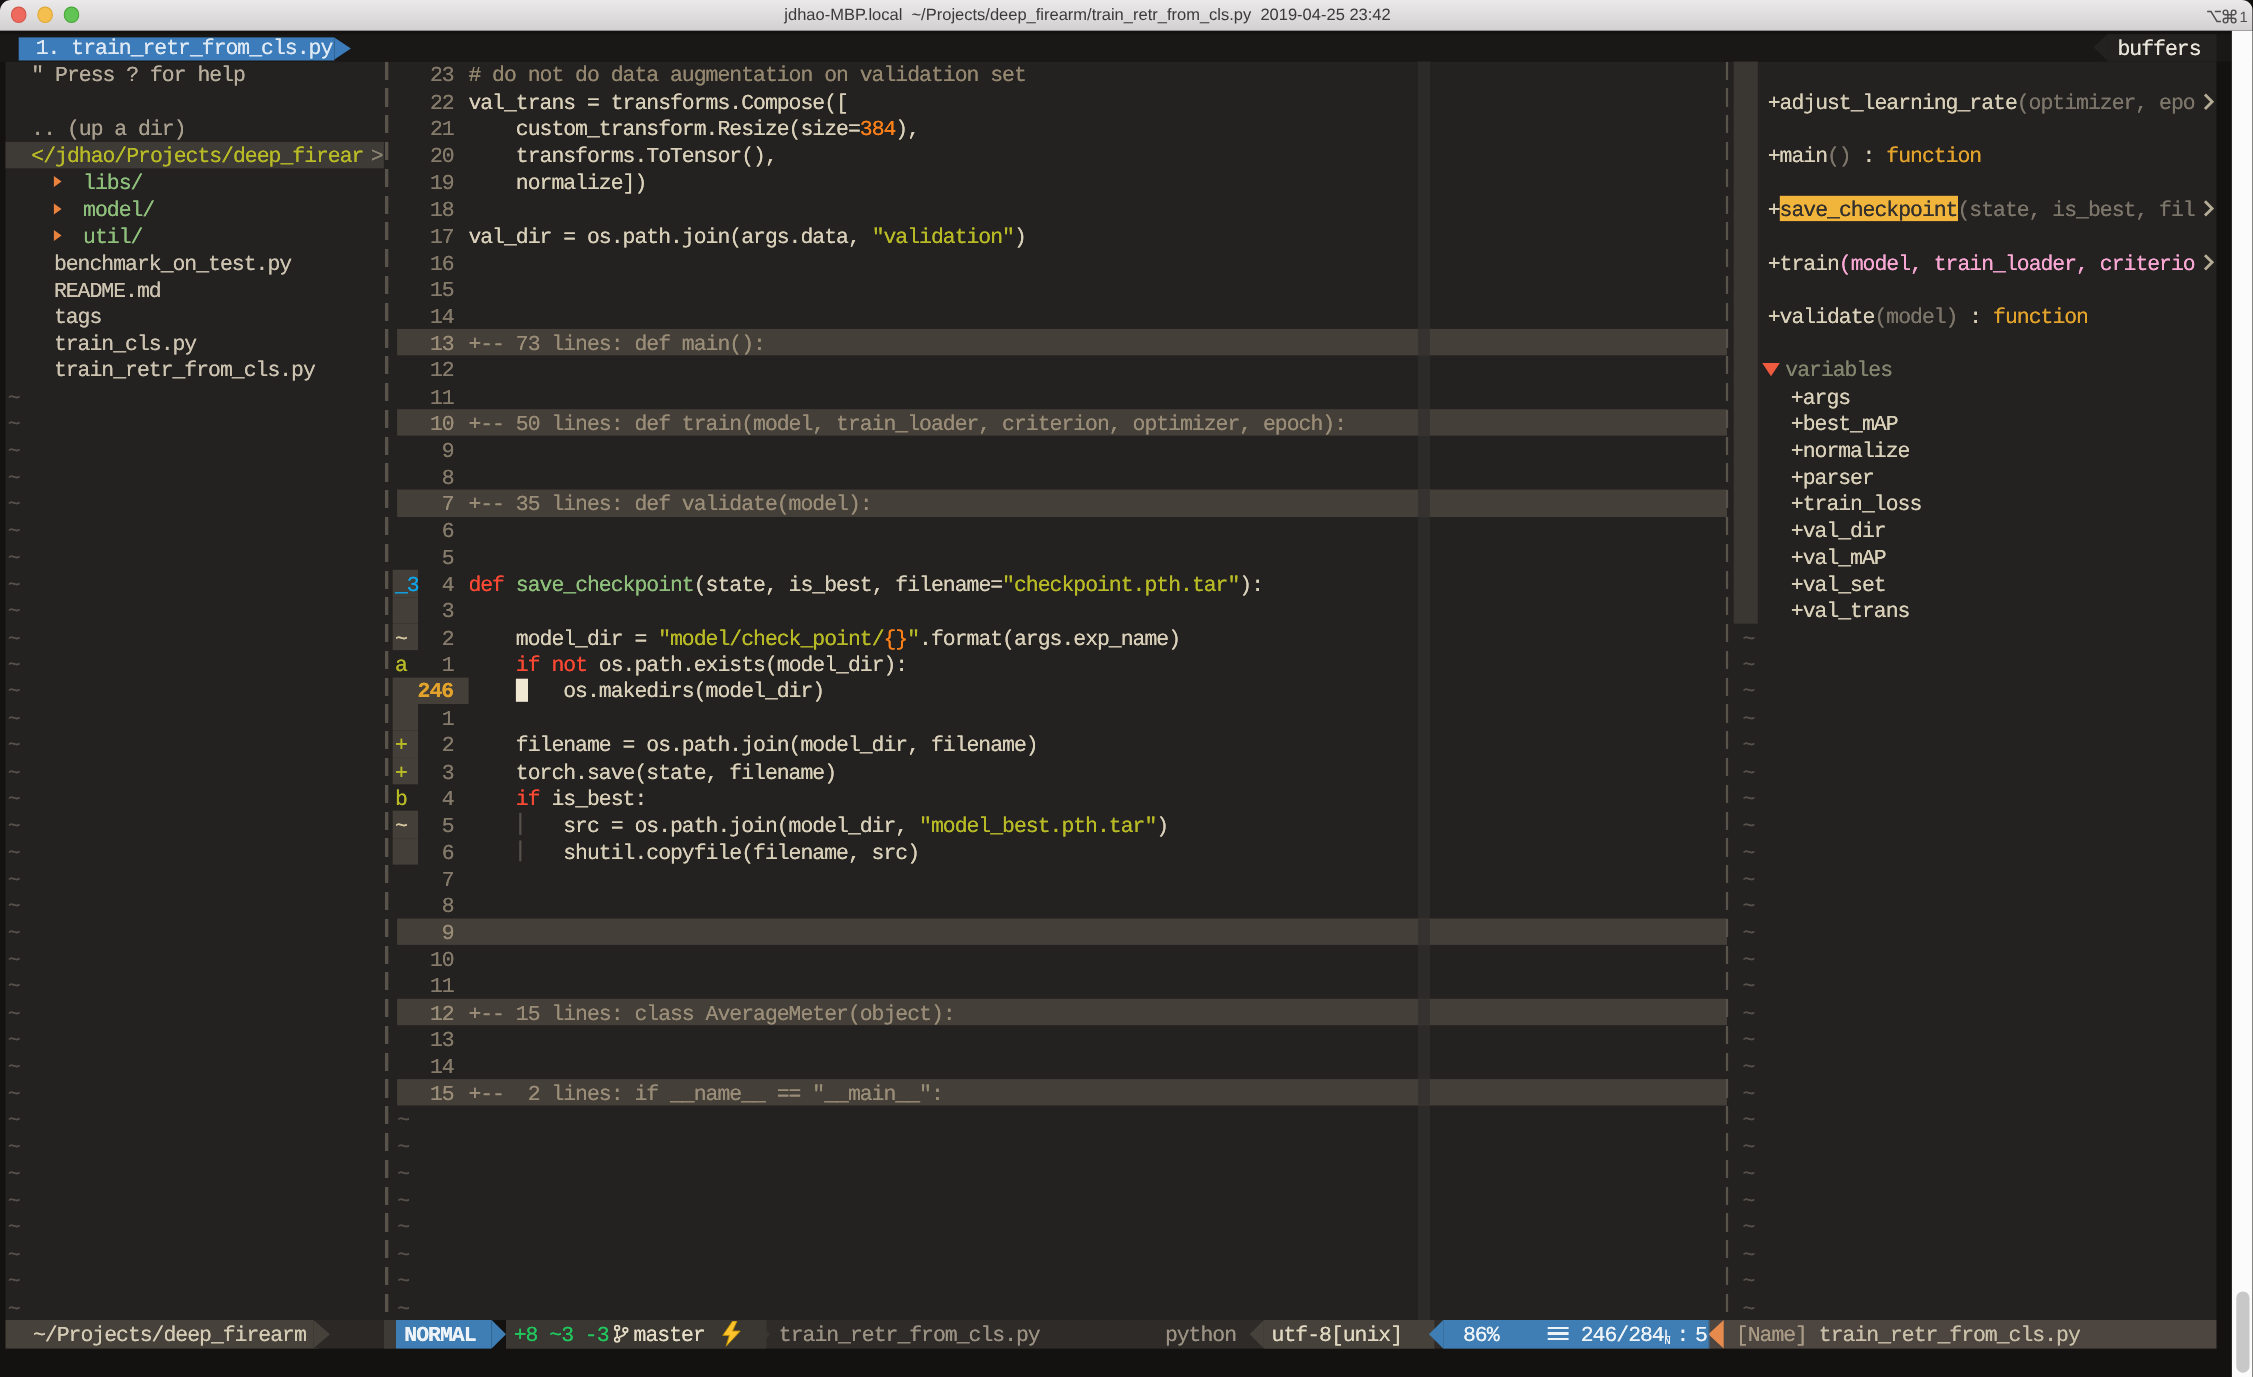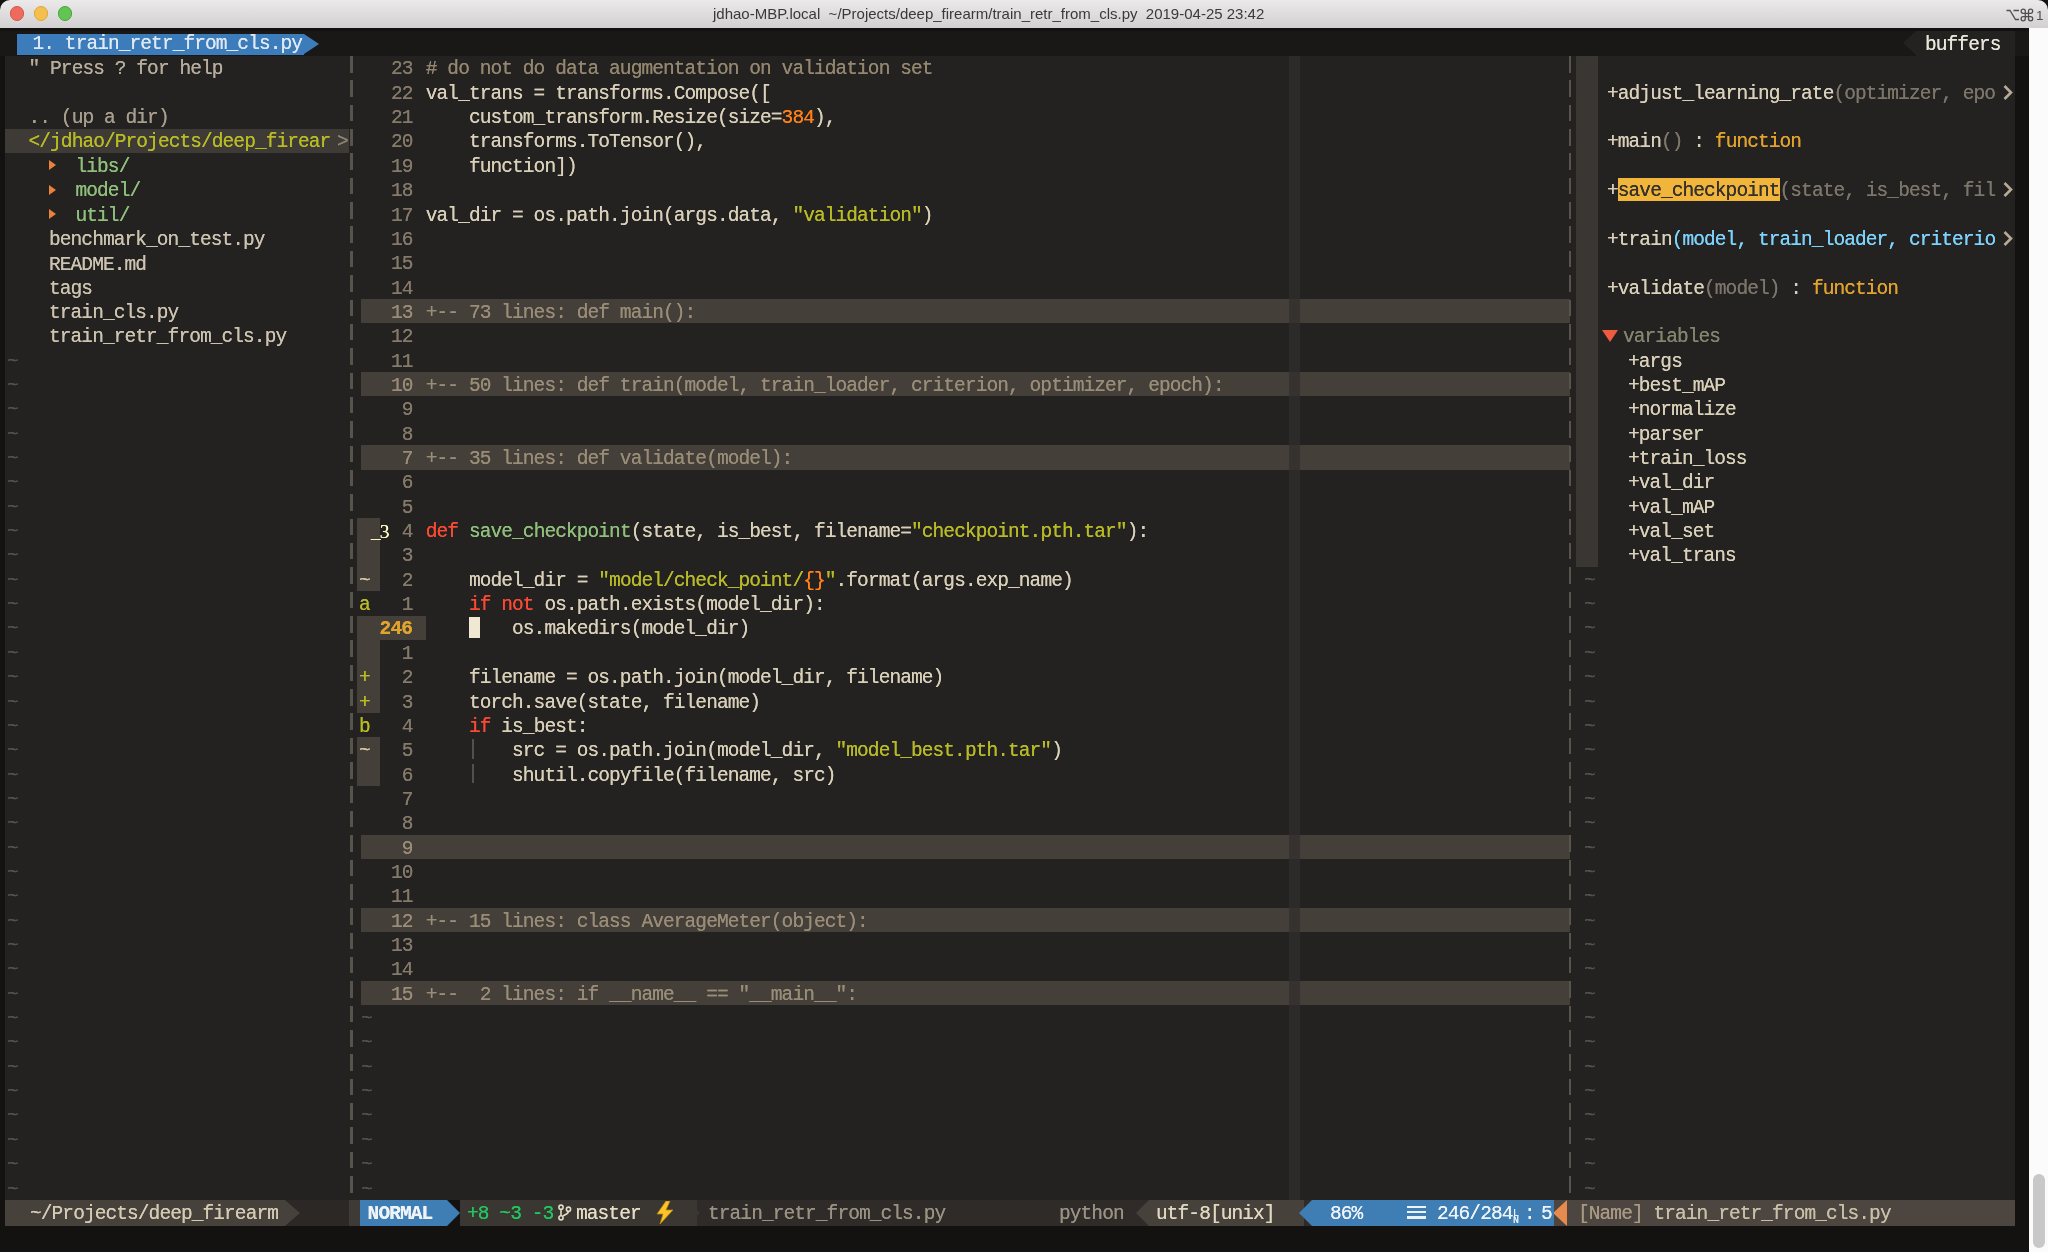--- a/index.html
+++ b/index.html
@@ -97,21 +97,21 @@
 <div class="t " style="left:7.0px;top:1177.5px;color:#56504a;">~</div>
 <div class="b" style="left:356.5px;top:518.2px;width:23.0px;height:24.4px;background:#443f39;"></div>
 <div class="b" style="left:356.5px;top:542.6px;width:23.0px;height:24.4px;background:#443f39;"></div>
 <div class="b" style="left:356.5px;top:566.9px;width:23.0px;height:24.4px;background:#443f39;"></div>
 <div class="b" style="left:356.5px;top:640.0px;width:23.0px;height:24.4px;background:#443f39;"></div>
 <div class="b" style="left:356.5px;top:664.3px;width:23.0px;height:24.4px;background:#443f39;"></div>
 <div class="b" style="left:356.5px;top:688.7px;width:23.0px;height:24.4px;background:#443f39;"></div>
 <div class="b" style="left:356.5px;top:737.4px;width:23.0px;height:24.4px;background:#443f39;"></div>
 <div class="b" style="left:356.5px;top:761.7px;width:23.0px;height:24.4px;background:#443f39;"></div>
 <div class="b" style="left:356.5px;top:615.6px;width:69.3px;height:24.4px;background:#443f39;"></div>
-<div class="t " style="left:371px;top:520.0px;color:#fef9c3;font-family:Liberation Serif, serif;">_3</div>
+<div class="t " style="left:359.0px;top:520.0px;color:#0ea5e9;">_3</div>
 <div class="t " style="left:359.0px;top:568.7px;color:#d5c5a1;">~</div>
 <div class="t " style="left:359.0px;top:593.1px;color:#b8bb26;">a</div>
 <div class="t " style="left:359.0px;top:666.1px;color:#b8bb26;">+</div>
 <div class="t " style="left:359.0px;top:690.5px;color:#b8bb26;">+</div>
 <div class="t " style="left:359.0px;top:714.8px;color:#b8bb26;">b</div>
 <div class="t " style="left:359.0px;top:739.2px;color:#d5c5a1;">~</div>
 <div class="t " style="left:390.9px;top:57.3px;color:#847a6a;">23</div>
 <div class="t " style="left:390.9px;top:81.7px;color:#847a6a;">22</div>
 <div class="t " style="left:390.9px;top:106.1px;color:#847a6a;">21</div>
 <div class="t " style="left:390.9px;top:130.4px;color:#847a6a;">20</div>
@@ -147,21 +147,21 @@
 <div class="t it" style="left:390.9px;top:373.9px;color:#9a8d78;">10</div>
 <div class="t it" style="left:401.7px;top:447.0px;color:#9a8d78;">7</div>
 <div class="t it" style="left:401.7px;top:836.6px;color:#9a8d78;">9</div>
 <div class="t it" style="left:390.9px;top:909.6px;color:#9a8d78;">12</div>
 <div class="t it" style="left:390.9px;top:982.7px;color:#9a8d78;">15</div>
 <div class="t " style="left:379.6px;top:617.4px;color:#e2a32c;font-weight:bold;">246</div>
 <div class="t it" style="left:425.8px;top:57.3px;color:#94876f;"># do not do data augmentation on validation set</div>
 <div class="t " style="left:425.8px;top:81.7px;">val_trans = transforms.Compose([</div>
 <div class="t " style="left:425.8px;top:106.1px;">    custom_transform.Resize(size=<span style="color:#fe8019">384</span>),</div>
 <div class="t " style="left:425.8px;top:130.4px;">    transforms.ToTensor(),</div>
-<div class="t " style="left:425.8px;top:154.8px;">    function])</div>
+<div class="t " style="left:425.8px;top:154.8px;">    normalize])</div>
 <div class="t " style="left:425.8px;top:203.5px;">val_dir = os.path.join(args.data, <span style="color:#b8bb26">"validation"</span>)</div>
 <div class="t it" style="left:425.8px;top:300.9px;color:#9a8d78;">+-- 73 lines: def main():</div>
 <div class="t it" style="left:425.8px;top:373.9px;color:#9a8d78;">+-- 50 lines: def train(model, train_loader, criterion, optimizer, epoch):</div>
 <div class="t it" style="left:425.8px;top:447.0px;color:#9a8d78;">+-- 35 lines: def validate(model):</div>
 <div class="t " style="left:425.8px;top:568.7px;">    model_dir = <span style="color:#b8bb26">"model/check_point/</span><span style="color:#fe8019">{}</span><span style="color:#b8bb26">"</span>.format(args.exp_name)</div>
 <div class="t " style="left:425.8px;top:520.0px;"><span style="color:#fb4934">def </span><span style="color:#8ec07c">save_checkpoint</span>(state, is_best, filename=<span style="color:#b8bb26">"checkpoint.pth.tar"</span>):</div>
 <div class="t " style="left:425.8px;top:593.1px;">    <span style="color:#fb4934">if not </span>os.path.exists(model_dir):</div>
 <div class="b" style="left:469.0px;top:617.1px;width:10.8px;height:20.9px;background:#f0e8d2;"></div>
 <div class="t " style="left:425.8px;top:617.4px;">        os.makedirs(model_dir)</div>
 <div class="t " style="left:425.8px;top:666.1px;">    filename = os.path.join(model_dir, filename)</div>
@@ -186,21 +186,21 @@
 <div class="t " style="left:2003.0px;top:81.7px;"><svg style="position:relative;top:2px" width="10" height="17" viewBox="0 0 10 17">
         <path d="M1.5 2 L8 8.5 L1.5 15" stroke="#b5ac96" stroke-width="2.6" fill="none"></path>
       </svg></div>
 <div class="t " style="left:1607.0px;top:130.4px;">+main<span style="color:#7c756a">()</span> : <span style="color:#e2a32c">function</span></div>
 <div class="t " style="left:1607.0px;top:179.1px;">+<span style="color:#33302d">save_checkpoint</span><span style="color:#7c756a">(state, is_best, fil</span></div>
 <div class="b" style="left:1617.8px;top:178.3px;width:161.8px;height:22.4px;background:#f2b53c;"></div>
 <div class="t " style="left:1617.8px;top:179.1px;"><span style="color:#33302d">save_checkpoint</span></div>
 <div class="t " style="left:2003.0px;top:179.1px;"><svg style="position:relative;top:2px" width="10" height="17" viewBox="0 0 10 17">
         <path d="M1.5 2 L8 8.5 L1.5 15" stroke="#b5ac96" stroke-width="2.6" fill="none"></path>
       </svg></div>
-<div class="t " style="left:1607.0px;top:227.8px;">+train<span style="color:#7dd3fc">(model, train_loader, criterio</span></div>
+<div class="t " style="left:1607.0px;top:227.8px;">+train<span style="color:#f9a8d4">(model, train_loader, criterio</span></div>
 <div class="t " style="left:2003.0px;top:227.8px;"><svg style="position:relative;top:2px" width="10" height="17" viewBox="0 0 10 17">
         <path d="M1.5 2 L8 8.5 L1.5 15" stroke="#b5ac96" stroke-width="2.6" fill="none"></path>
       </svg></div>
 <div class="t " style="left:1607.0px;top:276.5px;">+validate<span style="color:#7c756a">(model)</span> : <span style="color:#e2a32c">function</span></div>
 <div class="b" style="left:1602px;top:329.9px;width:0;height:0;border-left:8px solid transparent;border-right:8px solid transparent;border-top:12px solid #ef5b3f;"></div>
 <div class="t " style="left:1623.0px;top:325.2px;color:#83866e;">variables</div>
 <div class="t " style="left:1628.0px;top:349.6px;">+args</div>
 <div class="t " style="left:1628.0px;top:373.9px;">+best_mAP</div>
 <div class="t " style="left:1628.0px;top:398.2px;">+normalize</div>
 <div class="t " style="left:1628.0px;top:422.6px;">+parser</div>

